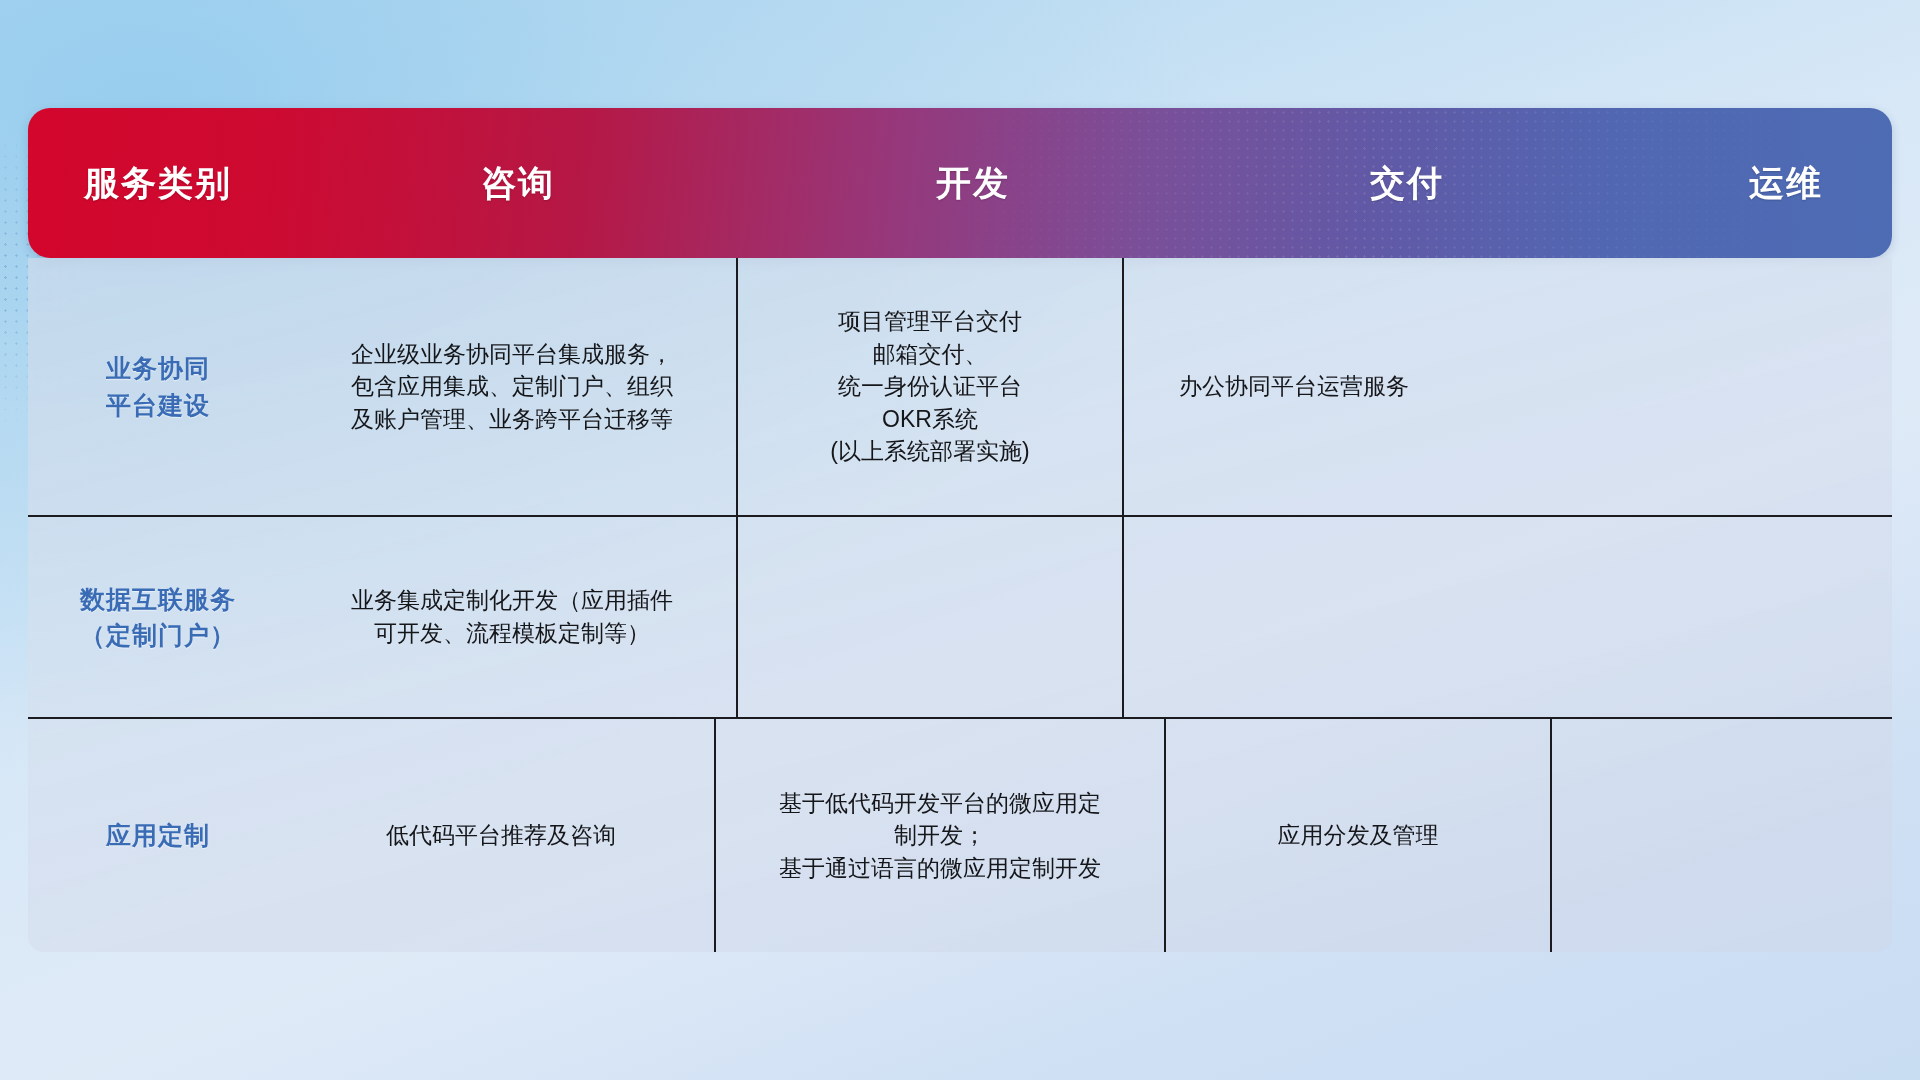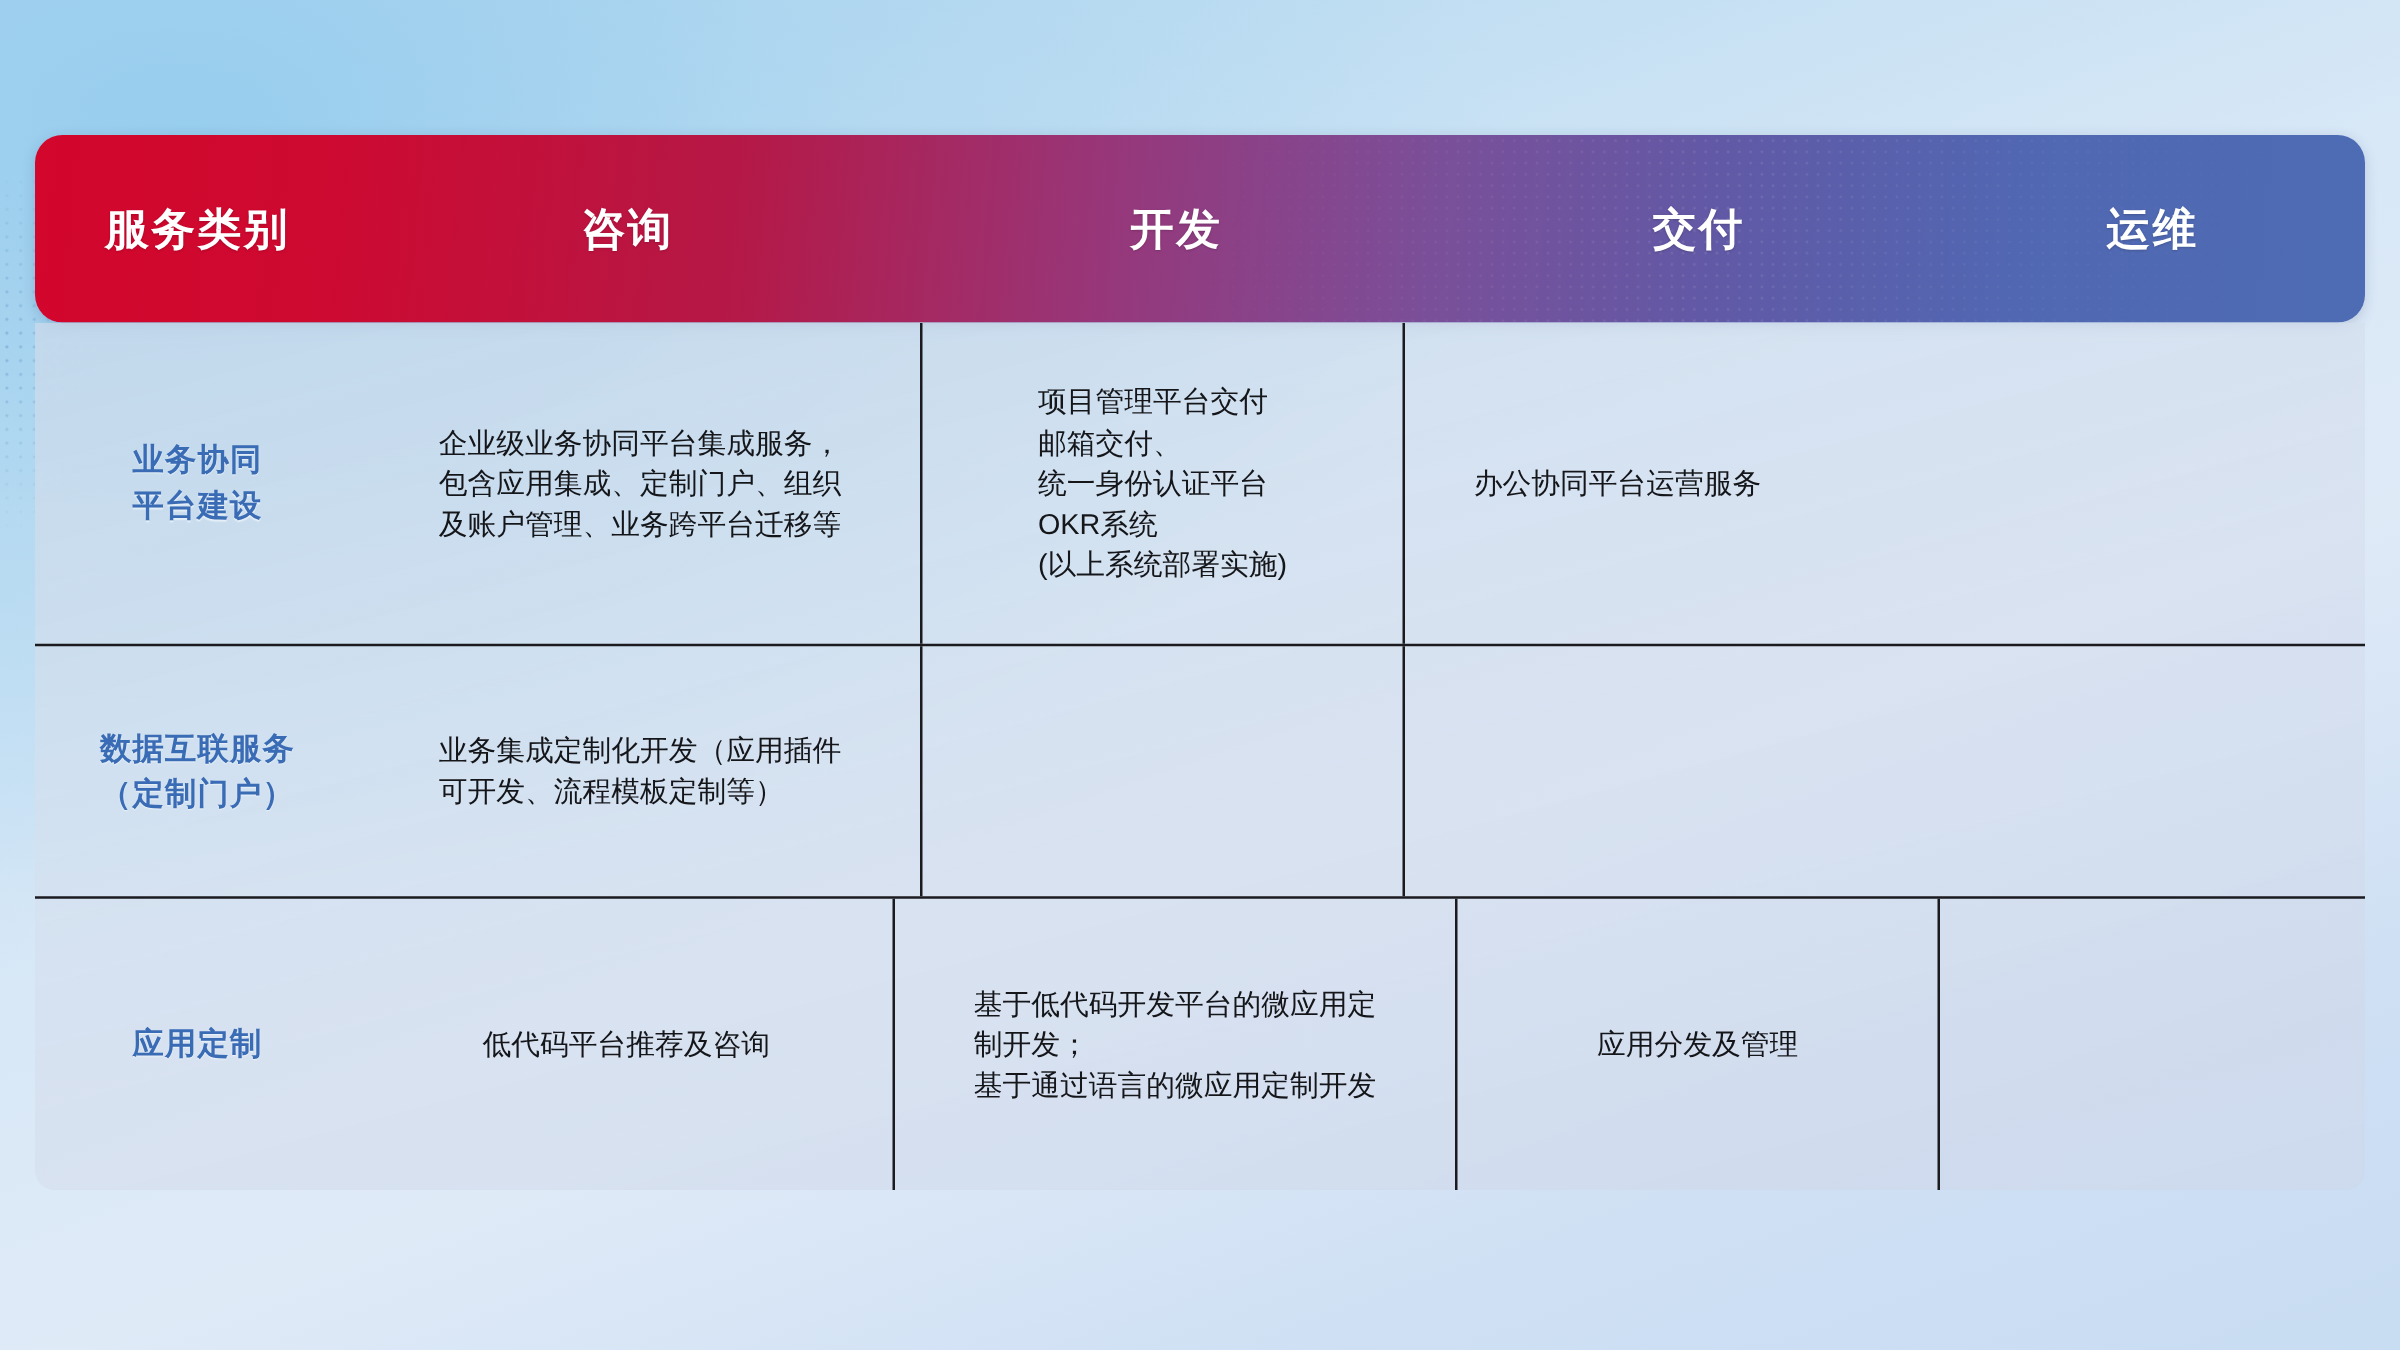--- a/index.html
+++ b/index.html
@@ -54,20 +54,21 @@
         #cd0a31 13%,
         #b51846 30%,
         #97377a 46%,
         #7a4f99 60%,
         #6159a6 72%,
         #5167b2 85%,
         #4d6cb4 100%);
     box-shadow: 0 3px 10px rgba(40,60,110,0.18);
     overflow: hidden;
     position: relative;
+    gap: 16px;
   }
   .header-row::after {
     content: "";
     position: absolute;
     inset: 0;
     background-image: radial-gradient(rgba(255,255,255,0.10) 1px, transparent 1.3px);
     background-size: 9px 9px;
     -webkit-mask-image: linear-gradient(100deg, transparent 48%, #000 72%, transparent 96%);
             mask-image: linear-gradient(100deg, transparent 48%, #000 72%, transparent 96%);
     pointer-events: none;
@@ -101,21 +102,21 @@
     border-bottom: 2px solid #1b1b1f;
   }
   .body-row:last-child {
     border-bottom: none;
   }
 
   .cell {
     display: flex;
     align-items: center;
     justify-content: center;
-    text-align: left;
+    text-align: center;
     padding: 10px 14px;
     box-sizing: border-box;
     border-right: 2px solid #1b1b1f;
     color: #15161a;
     font-size: 23px;
     line-height: 1.42;
     white-space: pre-line;
   }
   .cell:last-child { border-right: none; }
 

